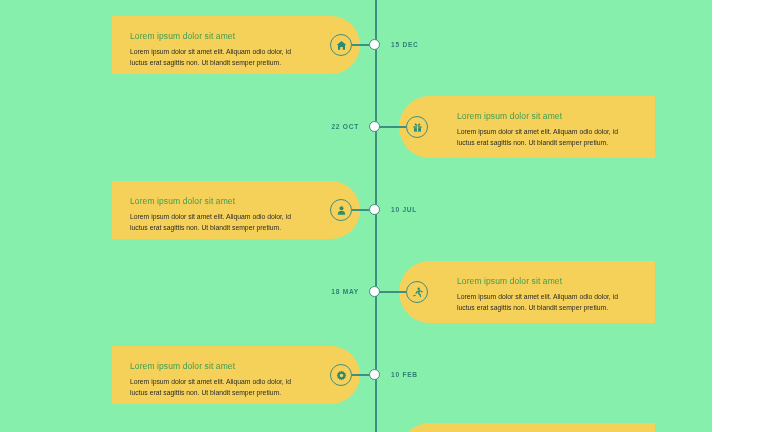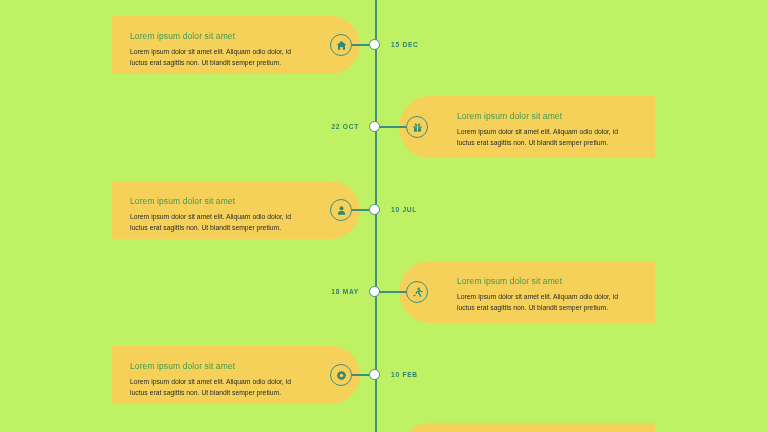--- a/index.html
+++ b/index.html
@@ -9,23 +9,23 @@
   body {
     width: 768px;
     height: 432px;
     background: #ffffff;
     font-family: "Liberation Sans", sans-serif;
     overflow: hidden;
   }
 
   #timeline {
     position: relative;
-    width: 768px;
+    width: 712px;
     height: 432px;
-    background: #bef264;
+    background: #86efac;
   }
 
   
   .axis-line {
     position: absolute;
     left: 375px;
     top: 0;
     width: 2px;
     height: 432px;
     background: #3f8f80;

